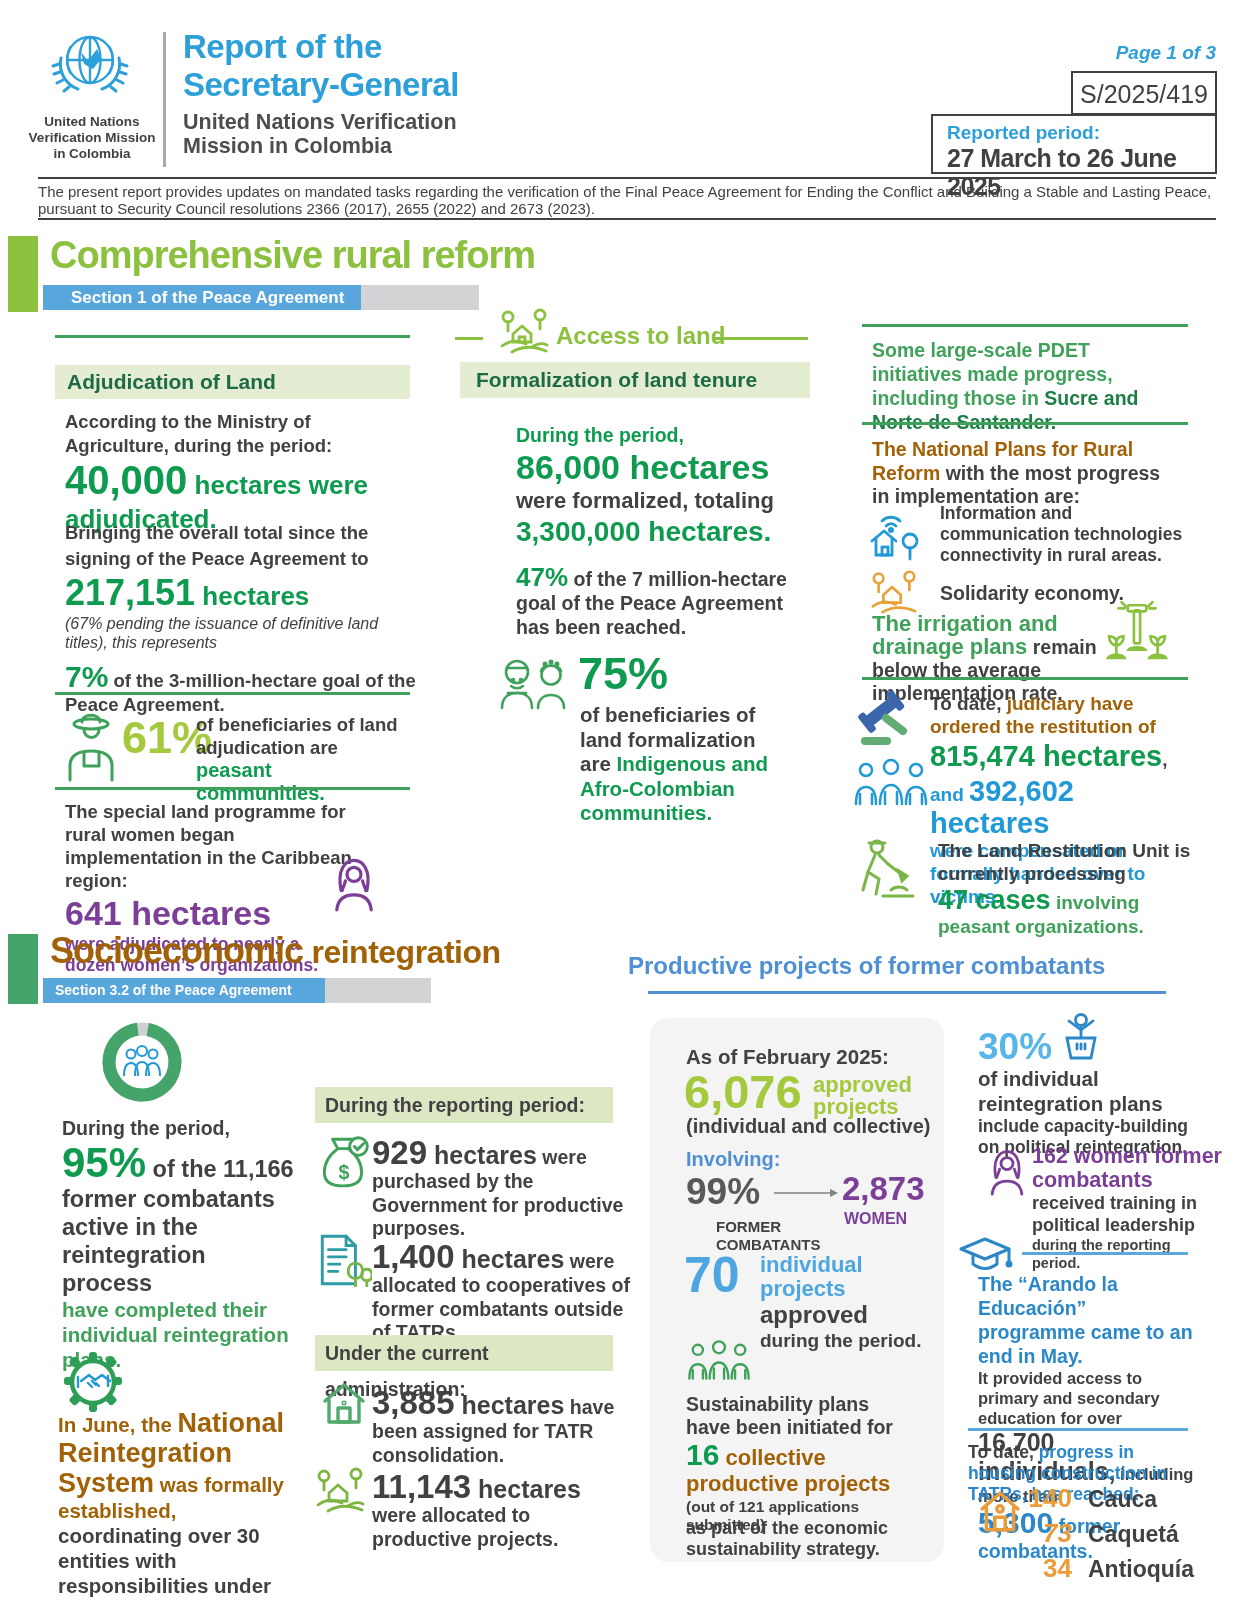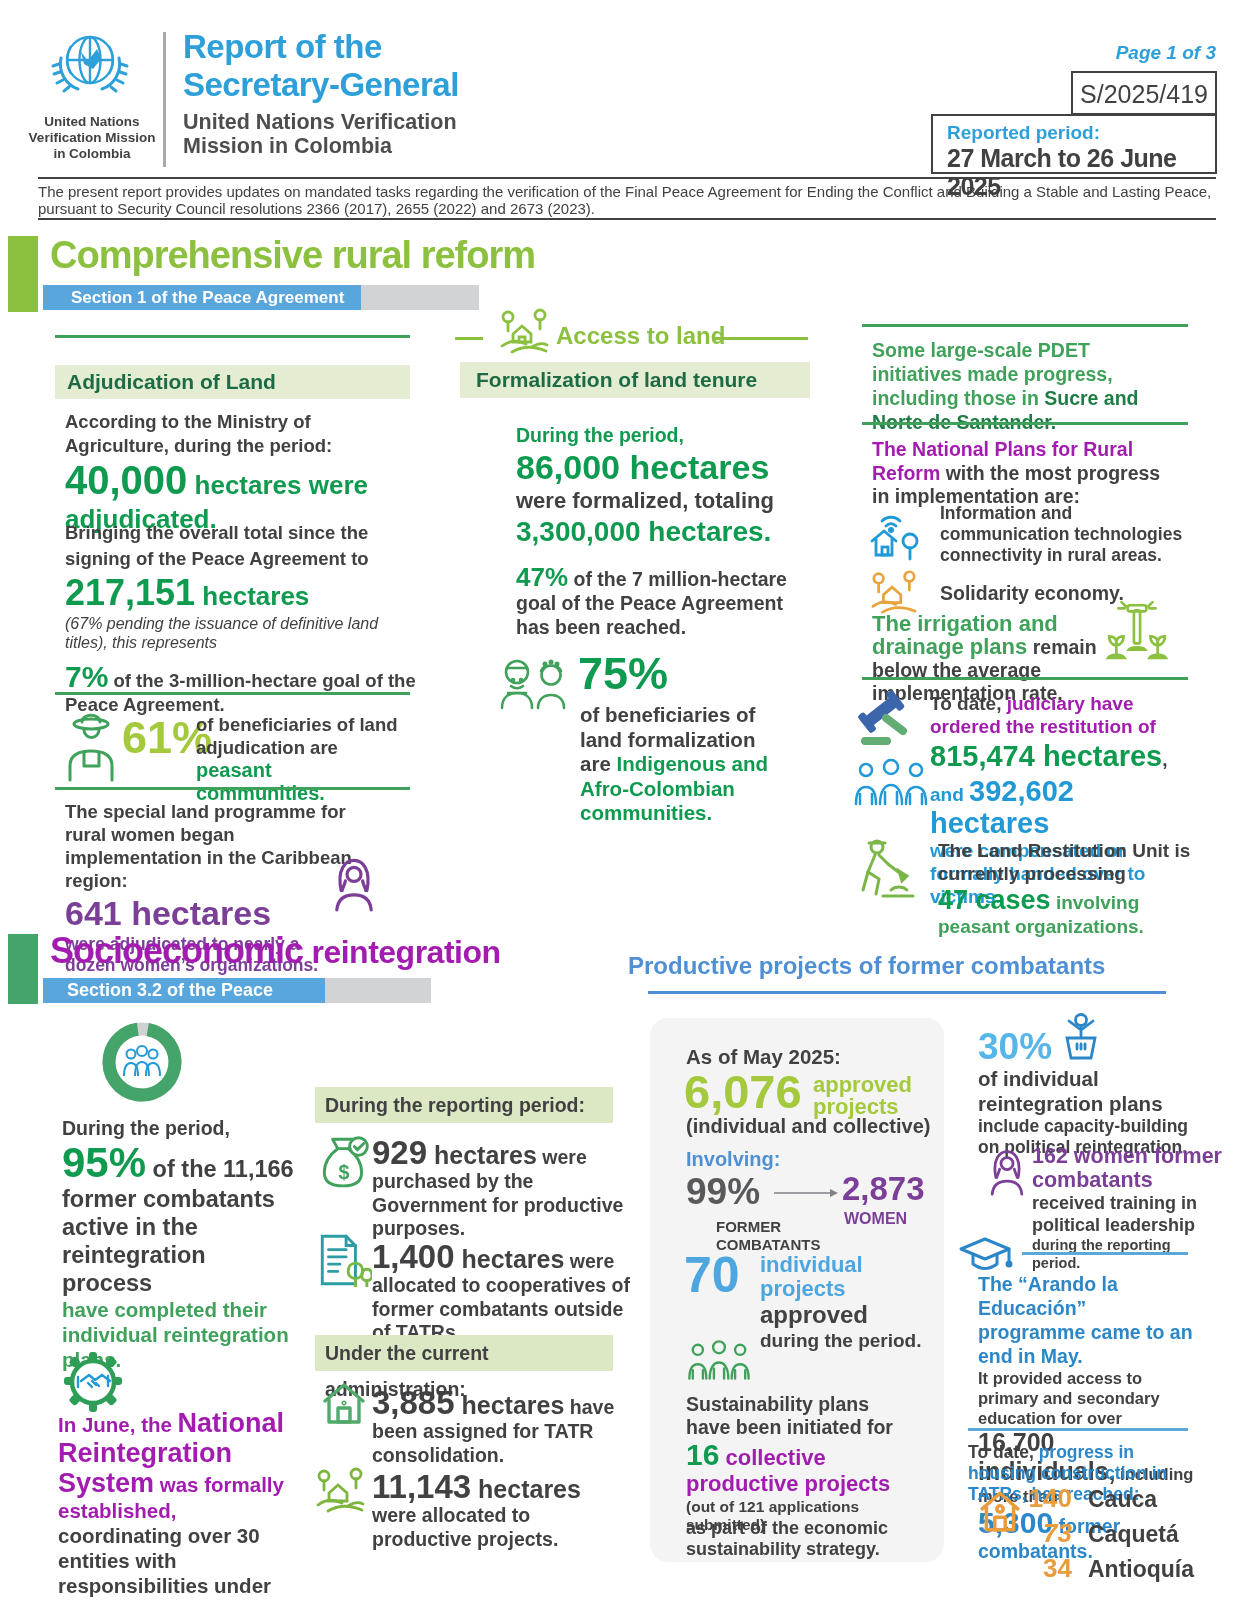--- a/index.html
+++ b/index.html
@@ -7,21 +7,21 @@
   .page{position:relative;width:1252px;height:1602px;background:#fff;overflow:hidden;}
   .x{position:absolute;}
   .w{font-weight:700;}
   .it{font-style:italic;}
   .ctr{text-align:center;}
   .dk{color:#414042;}
   .gy{color:#58595B;}
   .grn{color:#0F9B4F;}
   .mgrn{color:#3FA15A;}
   .dkgrn{color:#1E7C45;}
-  .egrn{color:#a21caf;}
+  .egrn{color:#a16207;}
   .lgrn{color:#A5C93D;}
   .ygrn{color:#8CC03F;}
   .pur{color:#7C3F98;}
   .blu{color:#2199D7;}
   .hblu{color:#4E90D3;}
   .sblu{color:#56B6E8;}
   .ablu{color:#2B87C8;}
   .unblu{color:#2D9FD9;}
   .org{color:#E89C3C;}
   .band{background:#E4ECD2;color:#1D6B45;font-weight:700;}
@@ -277,21 +277,21 @@
   </div>
   <div class="x" style="left:938px;top:840px;width:255px;">
     <span class="w dk" style="font-size:19px;line-height:22.5px;">The Land Restitution Unit is currently processing</span><br>
     <span class="w grn" style="font-size:27px;line-height:30px;">47 cases</span><span class="w mgrn" style="font-size:19px;line-height:23px;"> involving peasant organizations.</span>
   </div>
 
   <div class="x" style="left:8px;top:934px;width:30px;height:70px;background:#45A469;"></div>
   <div class="x" style="left:50px;top:930px;">
     <span class="w egrn" style="font-size:36px;letter-spacing:-1px;">Socioeconomic</span><span class="egrn" style="font-size:32px;font-weight:600;letter-spacing:-0.5px;"> reintegration</span>
   </div>
-  <div class="x blueband" style="left:43px;top:978px;width:282px;height:25px;font-size:18px;line-height:25px;padding-left:24px;box-sizing:border-box;">Section 3.2 of the Peace Agreement</div>
+  <div class="x blueband" style="left:43px;top:978px;width:282px;height:25px;font-size:14px;line-height:25px;padding-left:12px;box-sizing:border-box;">Section 3.2 of the Peace Agreement</div>
   <div class="x grayband" style="left:325px;top:978px;width:106px;height:25px;"></div>
 
   <div class="x w hblu" style="left:628px;top:952px;width:520px;font-size:24px;">Productive projects of former combatants</div>
   <div class="x" style="left:648px;top:991px;width:518px;height:3px;background:#4E90D3;"></div>
 
   <div class="x" style="left:98px;top:1018px;">
     <svg width="88" height="88" viewBox="0 0 88 88">
       <circle cx="44" cy="44" r="33" fill="none" stroke="#CFD1D2" stroke-width="13"></circle>
       <circle cx="44" cy="44" r="33" fill="none" stroke="#45A469" stroke-width="13" stroke-dasharray="197 10.4" transform="rotate(-80 44 44)"></circle>
       <g fill="none" stroke="#2199D7" stroke-width="2">
@@ -392,21 +392,21 @@
         <path d="M42 16v9"></path>
       <path d="M15 30l9-8 9 8v8H15z"></path>
       <path d="M4 42c8-6 16-6 24-2M14 48c10-6 22-6 34-1M34 43c6-4 11-4 15-2"></path>
     </svg>
   </div>
   <div class="x" style="left:372px;top:1470px;width:258px;">
     <span class="w dk" style="font-size:33px;line-height:34px;">11,143</span><span class="w dk" style="font-size:25px;"> hectares</span><span class="w dk" style="font-size:19.5px;line-height:23.5px;"> were allocated to productive projects.</span>
   </div>
 
   <div class="x card" style="left:650px;top:1018px;width:294px;height:544px;">
-    <div class="x w dk" style="left:36px;top:27px;font-size:20.5px;">As of May 2025:</div>
+    <div class="x w dk" style="left:36px;top:27px;font-size:20.5px;">As of February 2025:</div>
     <div class="x w lgrn" style="left:34px;top:46px;font-size:47px;">6,076</div>
     <div class="x w lgrn" style="left:163px;top:56px;font-size:22px;line-height:22px;">
       <div>approved</div>
       <div>projects</div>
     </div>
     <div class="x w dk" style="left:36px;top:97px;font-size:20px;">(individual and collective)</div>
     <div class="x w hblu" style="left:36px;top:130px;font-size:20px;">Involving:</div>
     <div class="x w gy" style="left:36px;top:153px;font-size:37px;">99%</div>
     <div class="x" style="left:122px;top:168px;">
       <svg width="68" height="14" viewBox="0 0 68 14">

